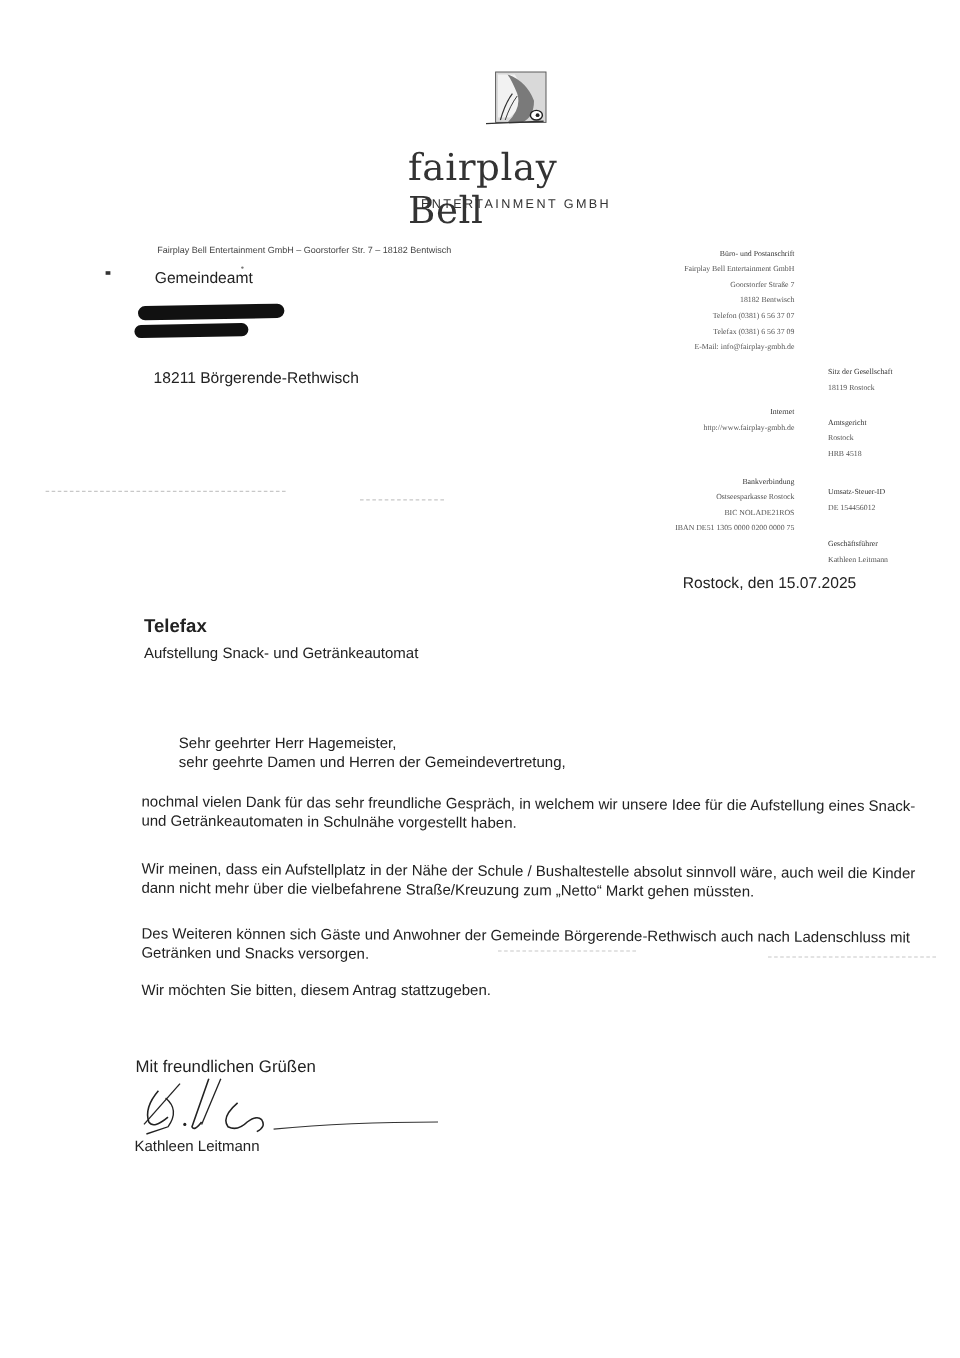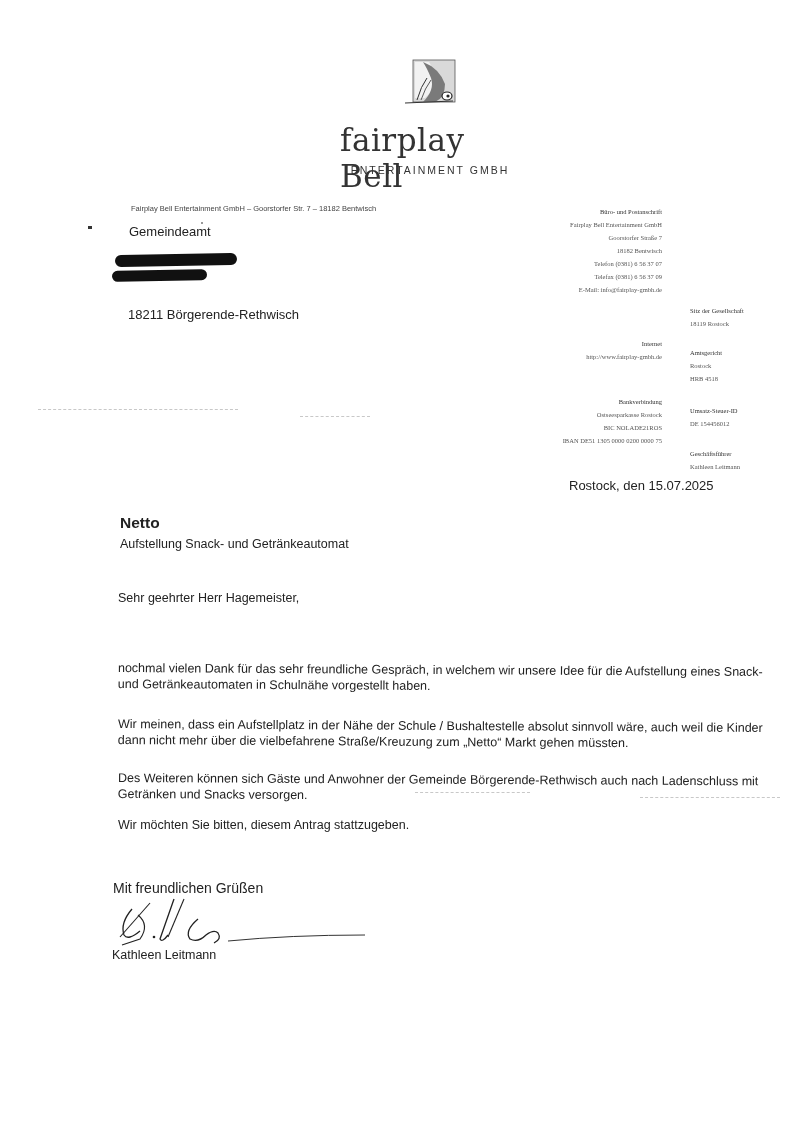--- a/index.html
+++ b/index.html
@@ -44,21 +44,21 @@
     .scan-dash1 { left: 38px; width: 200px; }
     .scan-dash2 { left: 300px; width: 70px; top: 416px; }
     .scan-dash3 { left: 415px; width: 115px; top: 792px; }
     .scan-dash4 { left: 640px; width: 140px; top: 797px; }
 
     .date-line { left: 569px; top: 478px; font-size: 13px; color: #222; }
     .subject-title { left: 120px; top: 514px; font-size: 15.5px; font-weight: bold; color: #222; }
     .subject-sub { left: 120px; top: 537px; font-size: 12.5px; color: #222; }
 
     .body-text { left: 118px; width: 650px; font-size: 12.5px; line-height: 16px; color: #222; }
-    .p-salute { top: 590px; }
+    .p-salute { top: 611px; margin-left: 31px; }
     .p1 { top: 660px; transform: rotate(0.35deg); transform-origin: left top; }
     .p2 { top: 716px; transform: rotate(0.35deg); transform-origin: left top; }
     .p3 { top: 770px; transform: rotate(0.3deg); transform-origin: left top; }
     .p4 { top: 817px; }
     .closing { left: 113px; top: 880px; font-size: 14px; color: #222; }
     .signature { left: 110px; top: 895px; width: 260px; height: 55px; }
     .signer { left: 112px; top: 948px; font-size: 12.5px; color: #222; }
   </style>
 </head>
 <body>
@@ -125,25 +125,26 @@
   <div>Kathleen Leitmann</div>
 </div>
 
 <div class="abs scan-dash scan-dash1"></div>
 <div class="abs scan-dash scan-dash2"></div>
 <div class="abs scan-dash scan-dash3"></div>
 <div class="abs scan-dash scan-dash4"></div>
 
 <div class="abs date-line">Rostock, den 15.07.2025</div>
 
-<div class="abs subject-title">Netto</div>
+<div class="abs subject-title">Telefax</div>
 <div class="abs subject-sub">Aufstellung Snack- und Getränkeautomat</div>
 
 <div class="abs body-text p-salute">
   <div>Sehr geehrter Herr Hagemeister,</div>
+  <div>sehr geehrte Damen und Herren der Gemeindevertretung,</div>
 </div>
 <div class="abs body-text p1">nochmal vielen Dank für das sehr freundliche Gespräch, in welchem wir unsere Idee für die Aufstellung eines Snack- und Getränkeautomaten in Schulnähe vorgestellt haben.</div>
 <div class="abs body-text p2">Wir meinen, dass ein Aufstellplatz in der Nähe der Schule / Bushaltestelle absolut sinnvoll wäre, auch weil die Kinder dann nicht mehr über die vielbefahrene Straße/Kreuzung zum „Netto“ Markt gehen müssten.</div>
 <div class="abs body-text p3">Des Weiteren können sich Gäste und Anwohner der Gemeinde Börgerende-Rethwisch auch nach Ladenschluss mit Getränken und Snacks versorgen.</div>
 <div class="abs body-text p4">Wir möchten Sie bitten, diesem Antrag stattzugeben.</div>
 
 <div class="abs closing">Mit freundlichen Grüßen</div>
 <div class="abs signature">
   <svg width="260" height="55" viewBox="0 0 260 55">
     <path d="M22 14 Q10 28 14 40 Q18 46 30 36" stroke="#222" stroke-width="1.3" fill="none"></path>

